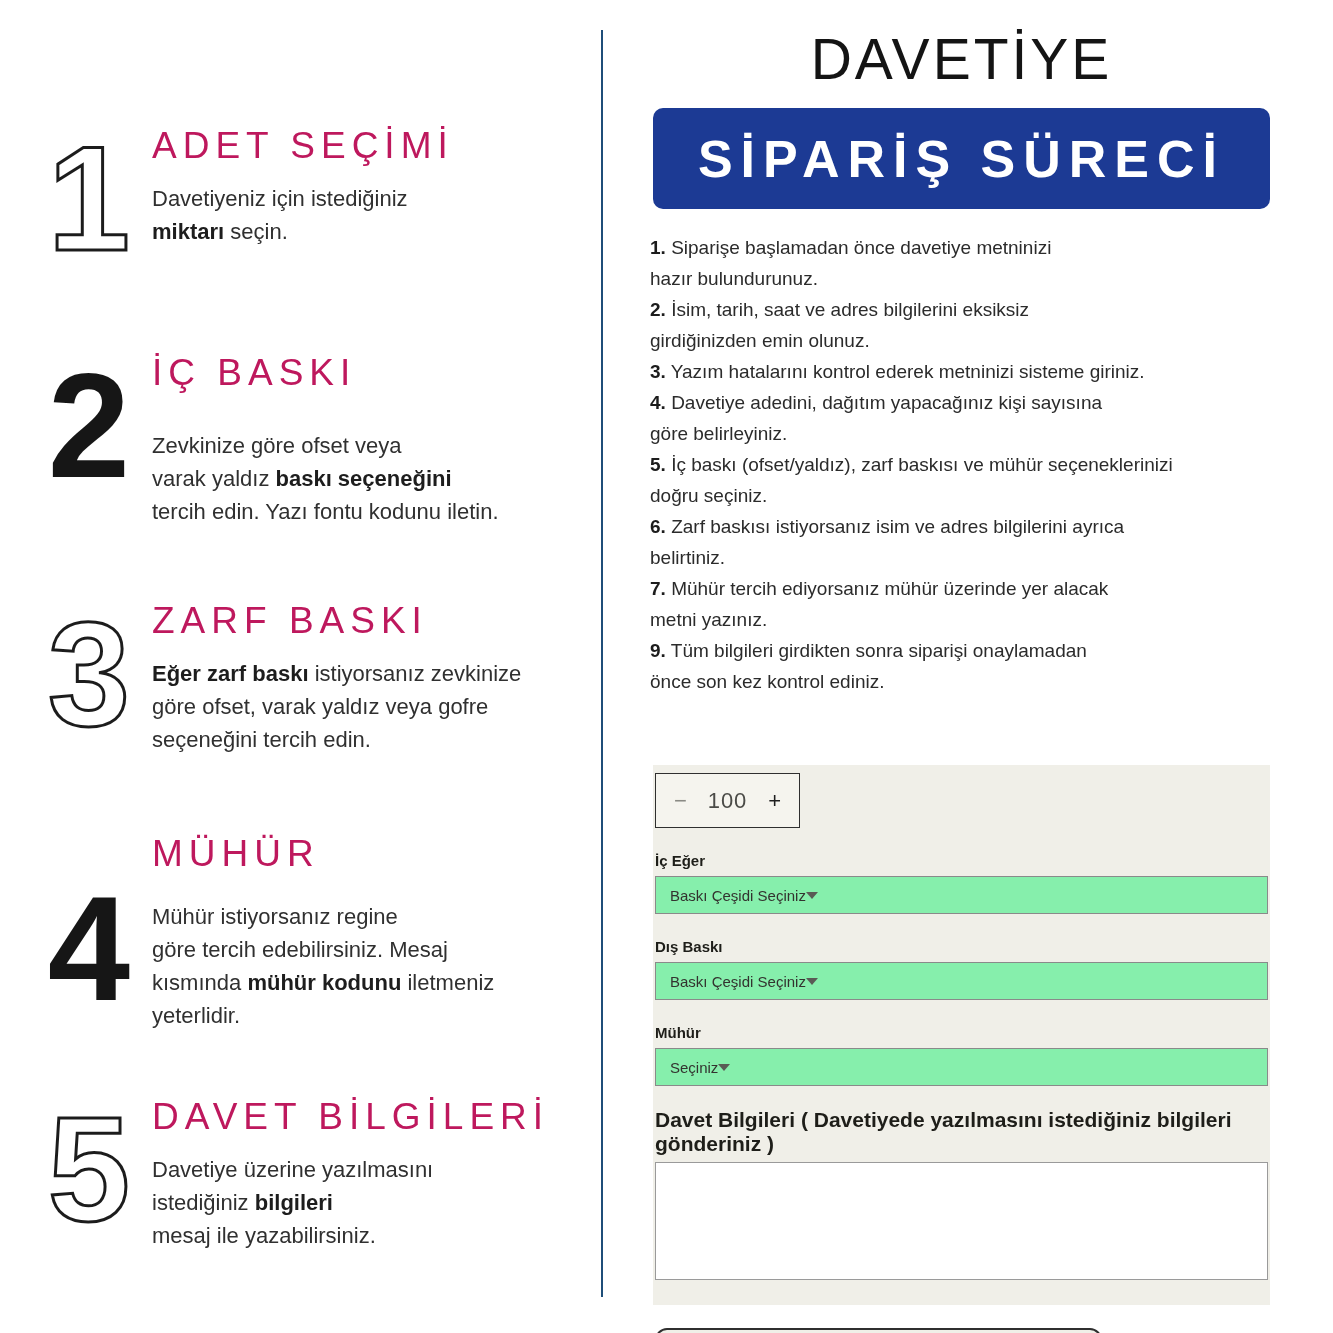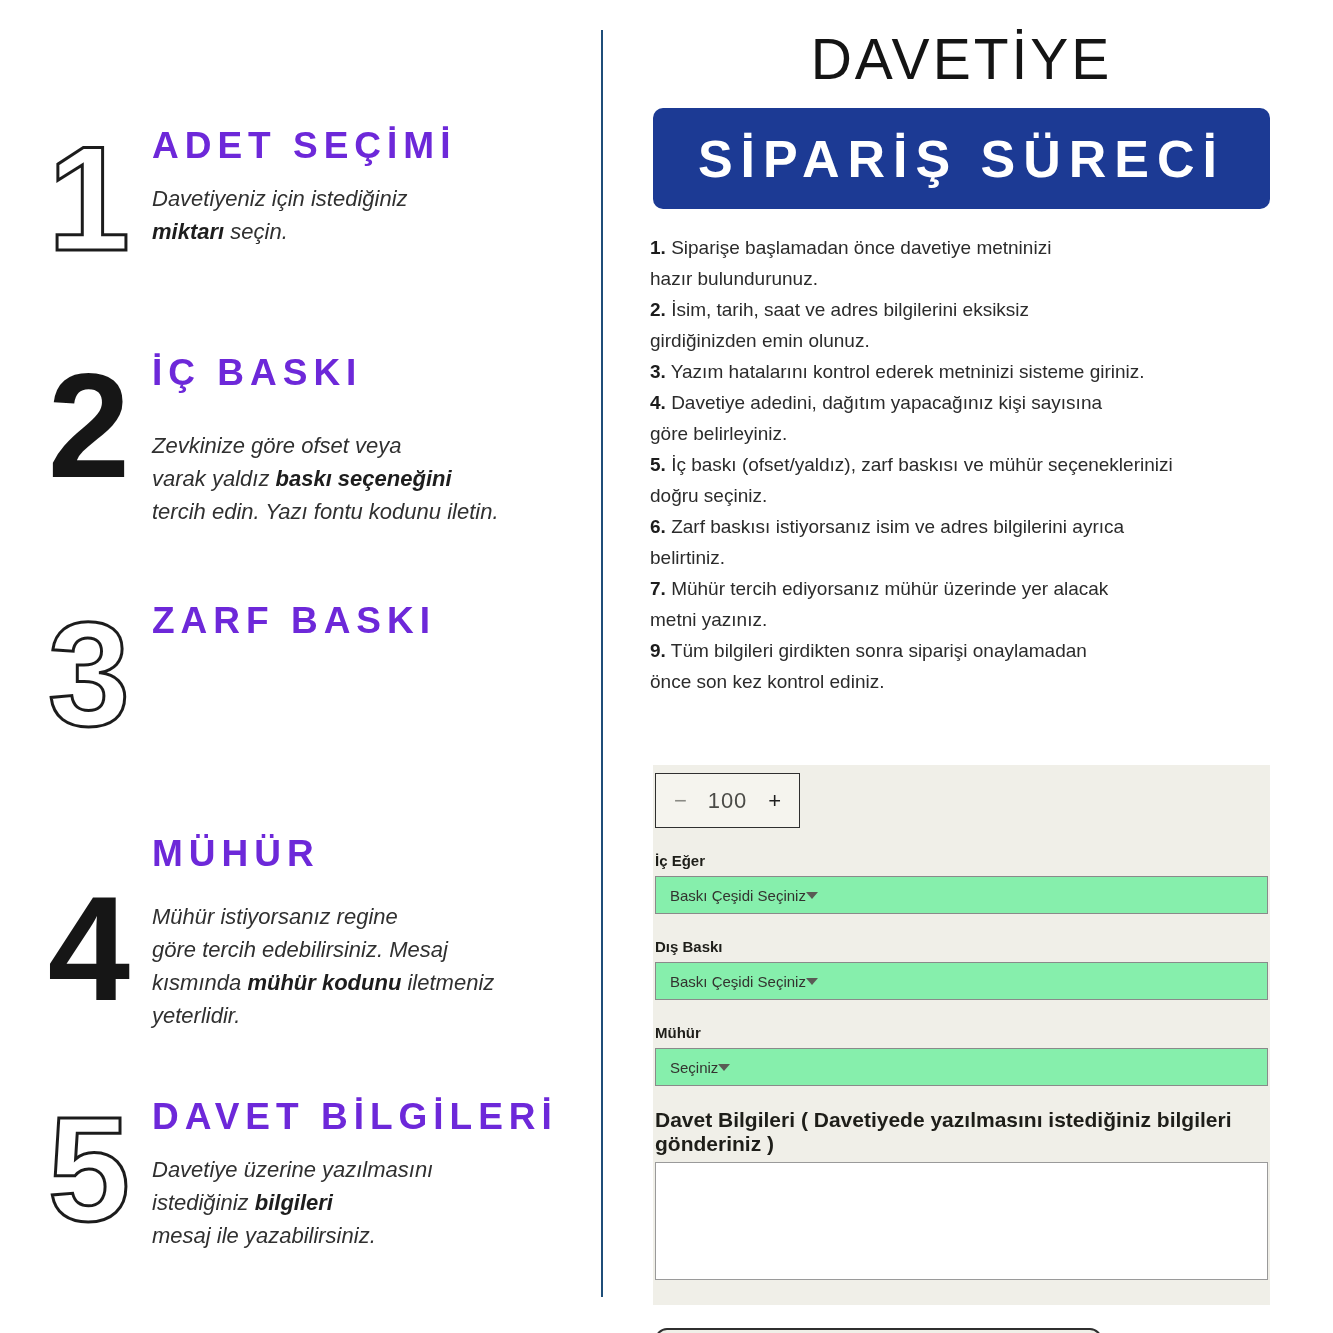--- a/index.html
+++ b/index.html
@@ -4,22 +4,22 @@
 <style>
   html,body{margin:0;padding:0;background:#fff;}
   body{width:1333px;height:1333px;position:relative;font-family:"Liberation Sans",sans-serif;color:#2e2e2e;overflow:hidden;}
 
   
   .step{position:absolute;left:0;width:600px;}
   .step-num{position:absolute;left:30px;top:0;width:118px;text-align:center;
     font-family:"Liberation Sans",sans-serif;font-weight:800;font-size:148px;line-height:1;color:#161616;}
   .step-num.outline{color:#ffffff;-webkit-text-stroke:3px #1c1c1c;text-stroke:3px #1c1c1c;}
   .step-text{position:absolute;left:152px;top:0;width:440px;}
-  .step-title{font-weight:700;font-size:37px;letter-spacing:6px;color:#6d28d9;line-height:1.15;margin:0 0 14px 0;}
-  .step-body{font-size:22px;line-height:33px;color:#303030;margin:0;white-space:pre-line;font-style:italic;}
+  .step-title{font-weight:400;font-size:37px;letter-spacing:6px;color:#be185d;line-height:1.15;margin:0 0 14px 0;}
+  .step-body{font-size:22px;line-height:33px;color:#303030;margin:0;white-space:pre-line;}
   .step-body b{font-weight:700;color:#1d1d1d;}
 
   
   .divider{position:absolute;left:601px;top:30px;width:2px;height:1267px;background:#1f4e79;}
 
   
   .rtitle{position:absolute;left:653px;top:26px;width:617px;text-align:center;
     font-weight:300;font-size:57px;letter-spacing:3px;color:#141414;}
   .banner{position:absolute;left:653px;top:108px;width:617px;height:101px;background:#1c3a94;
     border-radius:10px;display:flex;align-items:center;justify-content:center;}
@@ -72,20 +72,23 @@
       <p class="step-body" style="margin-top:34px;"><span>Zevkinize göre ofset veya
 varak yaldız </span><b>baskı seçeneğini</b><span>
 tercih edin. Yazı fontu kodunu iletin.</span></p>
     </div>
   </div>
 
   <div class="step" style="top:600px;">
     <div class="step-num outline">3</div>
     <div class="step-text">
       <p class="step-title">ZARF BASKI</p>
+      <p class="step-body"><b>Eğer zarf baskı</b><span> istiyorsanız zevkinize
+göre ofset, varak yaldız veya gofre
+seçeneğini tercih edin.</span></p>
     </div>
   </div>
 
   <div class="step" style="top:833px;">
     <div class="step-num" style="top:42px;">4</div>
     <div class="step-text">
       <p class="step-title">MÜHÜR</p>
       <p class="step-body" style="margin-top:24px;"><span>Mühür istiyorsanız regine
 göre  tercih edebilirsiniz. Mesaj
 kısmında </span><b>mühür kodunu</b><span> iletmeniz

